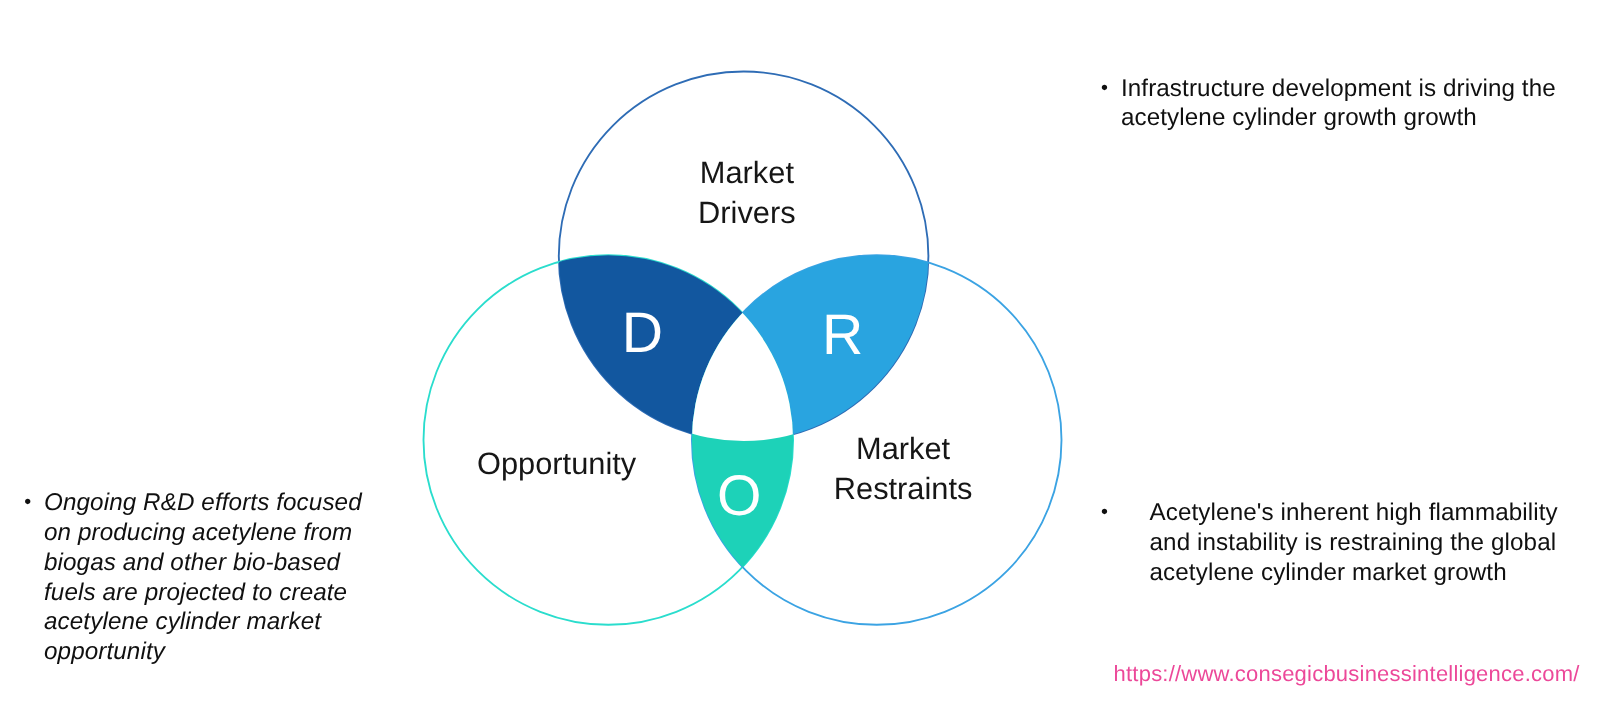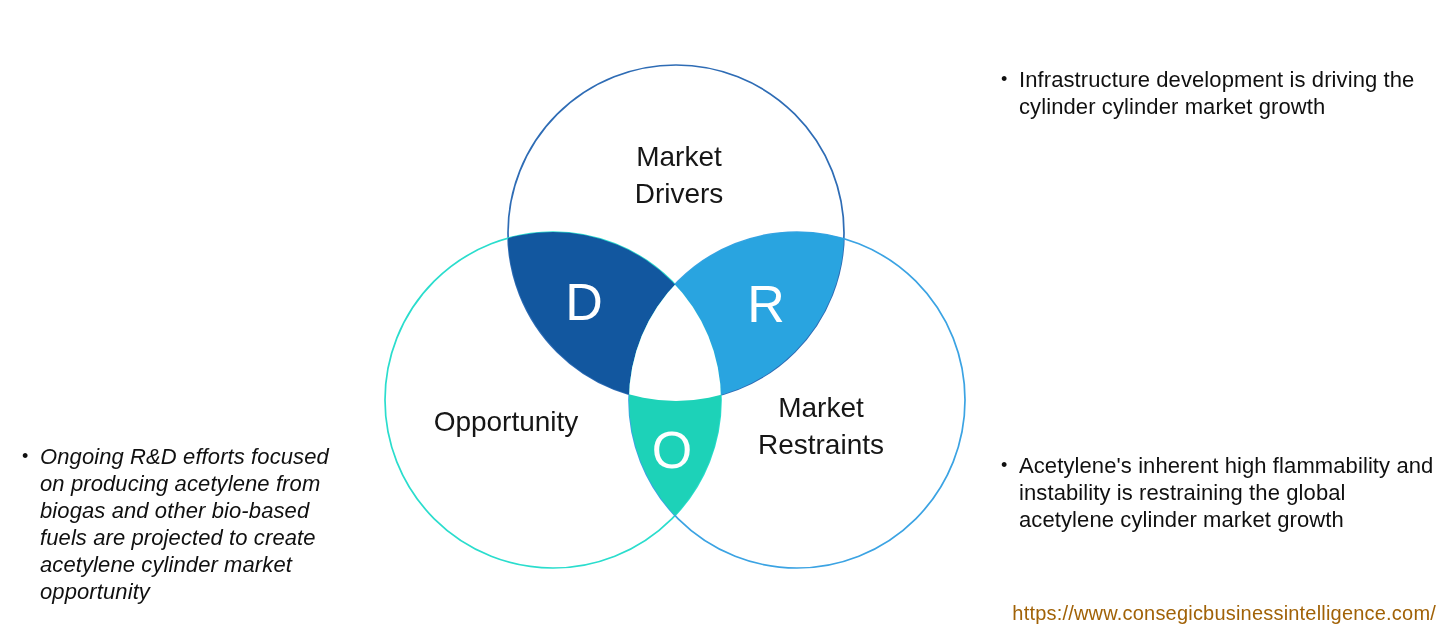--- a/index.html
+++ b/index.html
@@ -28,25 +28,25 @@
   }
   .note .dot {
     flex: 0 0 auto; width: 22px; font-size: 18px; line-height: 27px;
     color: #101010; text-align: left; padding-left: 4px;
   }
   .note-left { left: 18px; top: 443px; width: 345px; }
   .note-left .note-text { width: 315px; font-style: italic; }
   .note-top-right { left: 997px; top: 66px; width: 440px; }
   .note-top-right .note-text { width: 405px; }
   .note-bottom-right { left: 997px; top: 452px; width: 445px; }
-  .note-bottom-right .note-text { width: 415px; }
+  .note-bottom-right .note-text { width: 415px; margin-left: 26px; }
 
   .source-url {
     position: absolute; right: 17px; top: 602px;
-    color: #a16207; font-size: 20px; font-weight: 400; letter-spacing: 0.2px;
+    color: #ec4899; font-size: 20px; font-weight: 400; letter-spacing: 0.2px;
   }
 </style>
 </head>
 <body>
 
 <div class="canvas">
 
   <svg class="venn-svg" viewBox="0 0 1453 643" aria-hidden="false">
     <defs>
       <clipPath id="clipTop">
@@ -95,21 +95,21 @@
     </g>
   </svg>
 
   <div class="note note-left">
     <span class="dot">•</span>
     <span class="note-text">Ongoing R&amp;D efforts focused on producing acetylene from biogas and other bio-based fuels are projected to create acetylene cylinder market opportunity</span>
   </div>
 
   <div class="note note-top-right">
     <span class="dot">•</span>
-    <span class="note-text">Infrastructure development is driving the cylinder cylinder market growth</span>
+    <span class="note-text">Infrastructure development is driving the acetylene cylinder growth growth</span>
   </div>
 
   <div class="note note-bottom-right">
     <span class="dot">•</span>
     <span class="note-text">Acetylene's inherent high flammability and instability is restraining the global acetylene cylinder market growth</span>
   </div>
 
   <div class="source-url">https://www.consegicbusinessintelligence.com/</div>
 
 </div>

